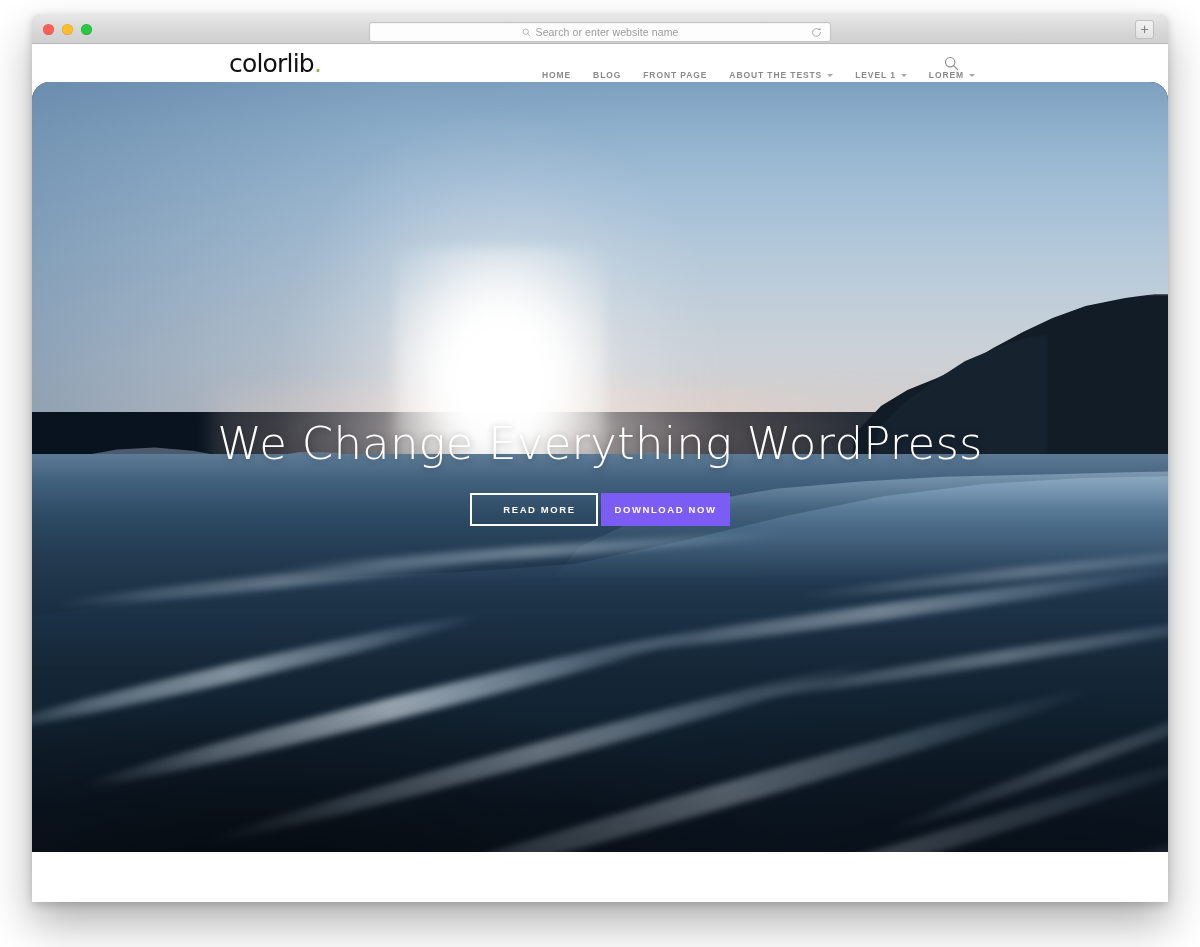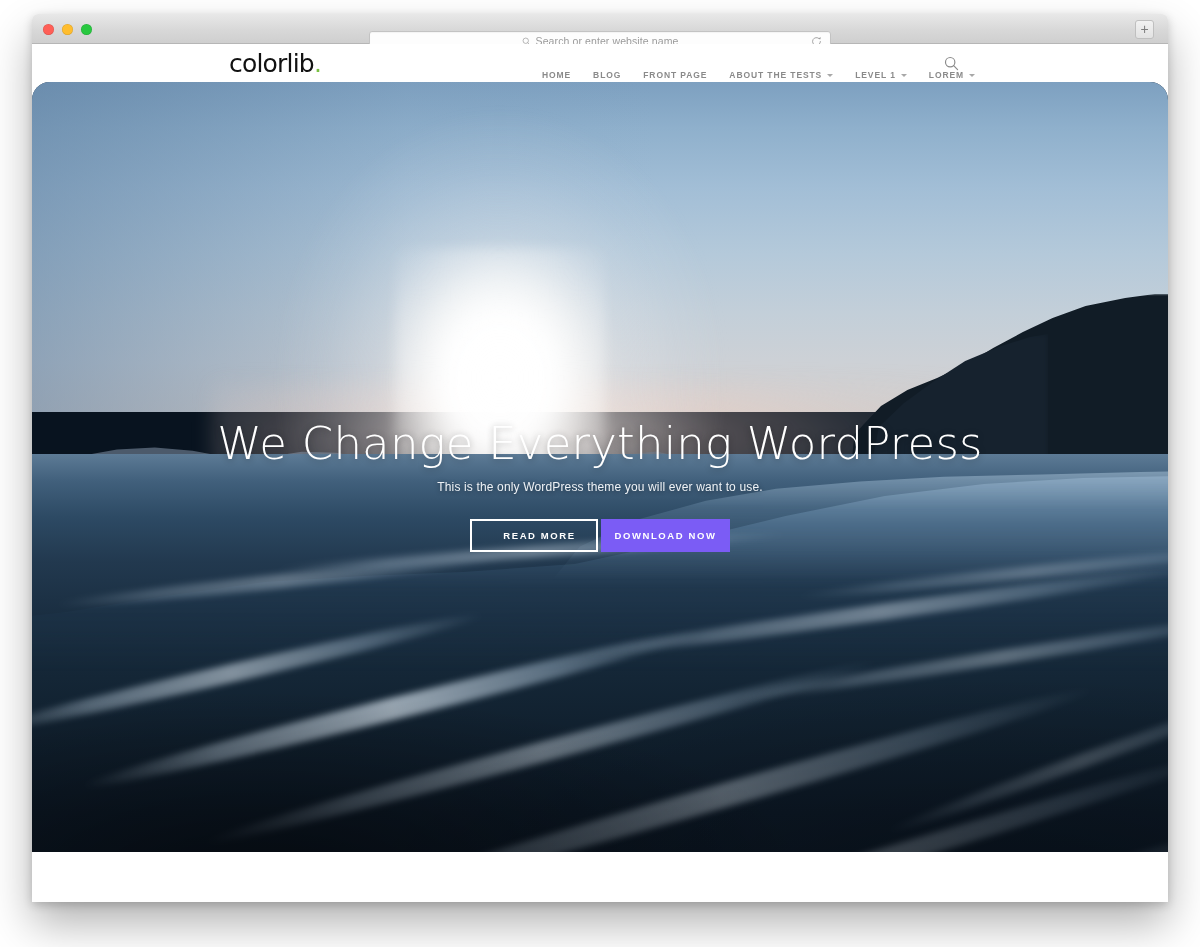--- a/index.html
+++ b/index.html
@@ -44,21 +44,21 @@
     box-shadow: inset 0 0 0 0.5px rgba(0,0,0,0.14);
   }
   .light.red    { background: #ff5f57; }
   .light.yellow { background: #ffbd2e; }
   .light.green  { background: #28c840; }
 
   .addressbar {
     position: absolute;
     left: 50%;
     transform: translateX(-50%);
-    top: 17px;
+    top: 8px;
     width: 462px;
     height: 20px;
     background: #fdfdfd;
     border: 1px solid #c3c3c3;
     border-radius: 3px;
     display: flex;
     align-items: center;
     justify-content: center;
     box-shadow: inset 0 1px 1px rgba(0,0,0,0.04);
   }
@@ -537,21 +537,20 @@
         <div class="streak s10"></div>
         <div class="streak s11"></div>
         <div class="streak s12"></div>
 
         <div class="vignette"></div>
 
       </div>
 
       <div class="hero-content">
         <h1 class="hero-title">We Change Everything WordPress</h1>
-        <p class="hero-sub">This is the only WordPress theme you will ever want to use.</p>
         <div class="hero-buttons">
           <a class="btn btn-outline">READ MORE</a>
           <a class="btn btn-solid">DOWNLOAD NOW</a>
         </div>
       </div>
 
     </div>
   </div>
 </div>
 

